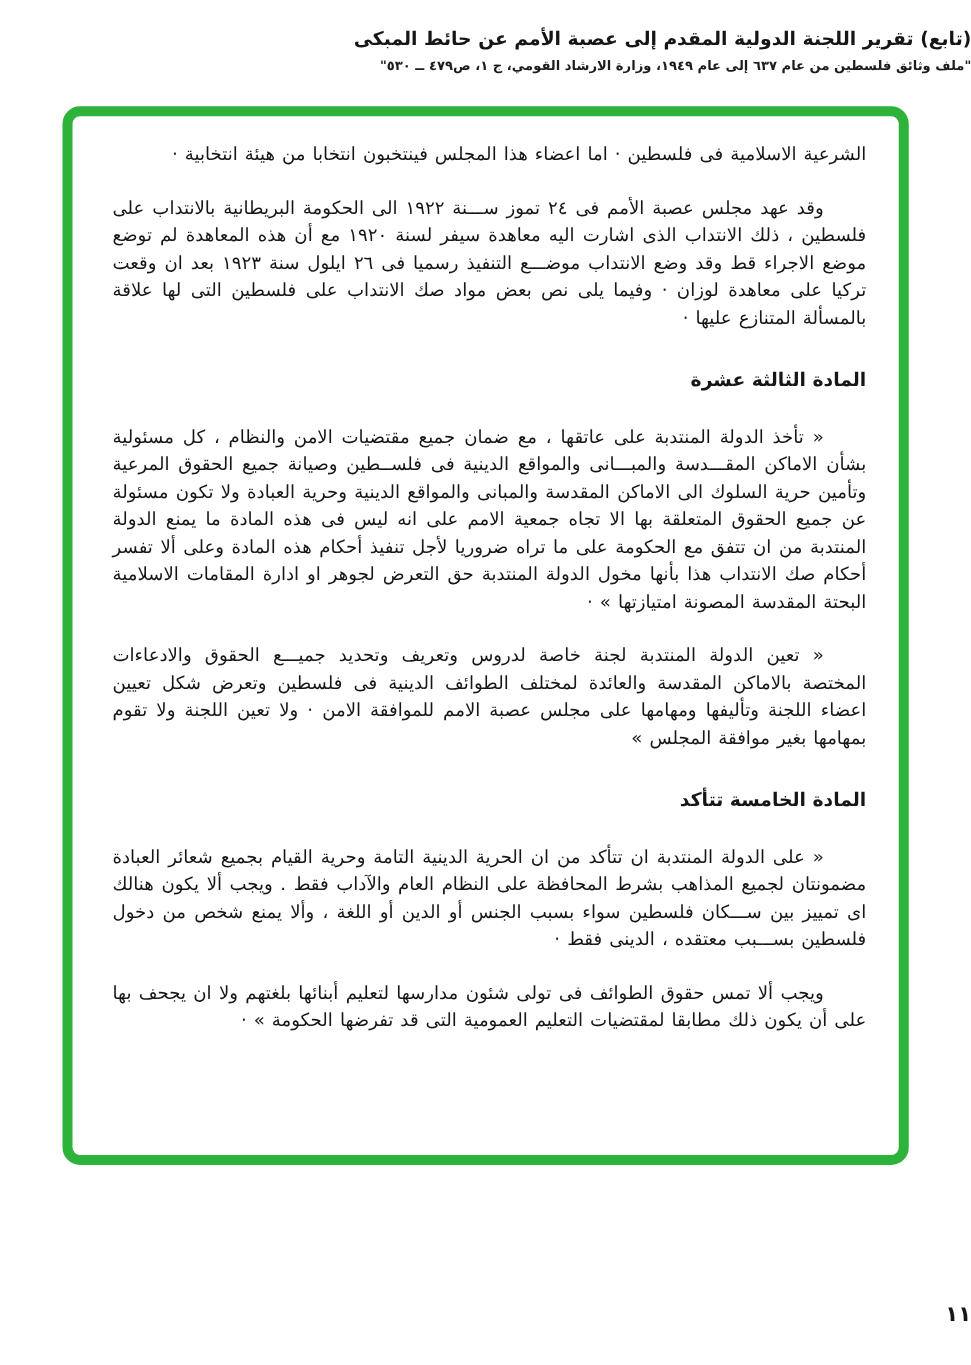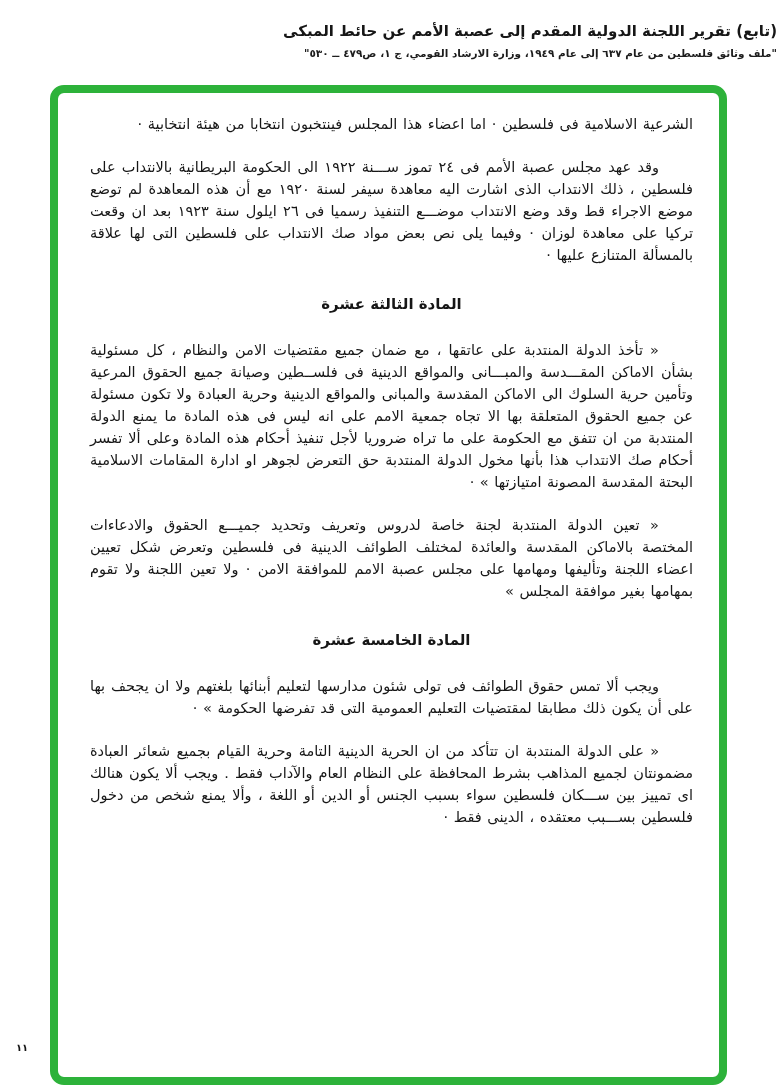--- a/index.html
+++ b/index.html
@@ -23,21 +23,21 @@
   .doc-title{
     font-size:15px;font-weight:bold;
     letter-spacing:0;line-height:22px;
   }
   .doc-source{
     font-size:10.5px;font-weight:bold;
     margin-top:5px;color:#1c1c1c;
   }
   .green-box{
     position:absolute;left:50px;top:85px;
-    width:677px;height:1000px;
+    width:677px;height:847px;
     border:8px solid var(--green);
     border-radius:14px;
     box-sizing:border-box;
     background:transparent;
   }
   .content{
     direction:rtl;
     text-align:justify;
     padding:20px 26px 0 32px;
     font-size:14.5px;
@@ -47,49 +47,49 @@
     height:100%;
     box-sizing:border-box;
   }
   .content p{
     margin:0 0 21px 0;
     text-indent:34px;
     word-spacing:1px;
   }
   .content p.no-indent{text-indent:0;}
   .content h3{
-    text-align:center;
+    text-align:right;
     font-size:15px;
     font-weight:bold;
     margin:27px 0 24px 0;
   }
   .page-number{
     position:absolute;
-    left:16px;right:0;
+    left:0;right:0;
     top:1042px;
-    text-align:left;
-    font-size:10px;
+    text-align:right;
+    font-size:17px;
     font-weight:bold;
     direction:rtl;
   }
 </style>
 </head>
 <body>
 
 <header class="page-header">
   <div class="doc-title">(تابع) تقرير اللجنة الدولية المقدم إلى عصبة الأمم عن حائط المبكى</div>
   <div class="doc-source">"ملف وثائق فلسطين من عام ٦٣٧ إلى عام ١٩٤٩، وزارة الارشاد القومي، ج ١، ص٤٧٩ ــ ٥٣٠"</div>
 </header>
 
 <div class="green-box">
   <div class="content">
     <p class="no-indent">الشرعية الاسلامية فى فلسطين · اما اعضاء هذا المجلس فينتخبون انتخابا من هيئة انتخابية ·</p>
     <p>وقد عهد مجلس عصبة الأمم فى ٢٤ تموز ســـنة ١٩٢٢ الى الحكومة البريطانية بالانتداب على فلسطين ، ذلك الانتداب الذى اشارت اليه معاهدة سيفر لسنة ١٩٢٠ مع أن هذه المعاهدة لم توضع موضع الاجراء قط وقد وضع الانتداب موضـــع التنفيذ رسميا فى ٢٦ ايلول سنة ١٩٢٣ بعد ان وقعت تركيا على معاهدة لوزان · وفيما يلى نص بعض مواد صك الانتداب على فلسطين التى لها علاقة بالمسألة المتنازع عليها ·</p>
     <h3>المادة الثالثة عشرة</h3>
     <p>« تأخذ الدولة المنتدبة على عاتقها ، مع ضمان جميع مقتضيات الامن والنظام ، كل مسئولية بشأن الاماكن المقـــدسة والمبـــانى والمواقع الدينية فى فلســطين وصيانة جميع الحقوق المرعية وتأمين حرية السلوك الى الاماكن المقدسة والمبانى والمواقع الدينية وحرية العبادة ولا تكون مسئولة عن جميع الحقوق المتعلقة بها الا تجاه جمعية الامم على انه ليس فى هذه المادة ما يمنع الدولة المنتدبة من ان تتفق مع الحكومة على ما تراه ضروريا لأجل تنفيذ أحكام هذه المادة وعلى ألا تفسر أحكام صك الانتداب هذا بأنها مخول الدولة المنتدبة حق التعرض لجوهر او ادارة المقامات الاسلامية البحتة المقدسة المصونة امتيازتها » ·</p>
     <p>« تعين الدولة المنتدبة لجنة خاصة لدروس وتعريف وتحديد جميـــع الحقوق والادعاءات المختصة بالاماكن المقدسة والعائدة لمختلف الطوائف الدينية فى فلسطين وتعرض شكل تعيين اعضاء اللجنة وتأليفها ومهامها على مجلس عصبة الامم للموافقة الامن · ولا تعين اللجنة ولا تقوم بمهامها بغير موافقة المجلس »</p>
-    <h3>المادة الخامسة عشرة</h3>
+    <h3>المادة الخامسة تتأكد</h3>
+    <p>« على الدولة المنتدبة ان تتأكد من ان الحرية الدينية التامة وحرية القيام بجميع شعائر العبادة مضمونتان لجميع المذاهب بشرط المحافظة على النظام العام والآداب فقط . ويجب ألا يكون هنالك اى تمييز بين ســـكان فلسطين سواء بسبب الجنس أو الدين أو اللغة ، وألا يمنع شخص من دخول فلسطين بســـبب معتقده ، الدينى فقط ·</p>
     <p>ويجب ألا تمس حقوق الطوائف فى تولى شئون مدارسها لتعليم أبنائها بلغتهم ولا ان يجحف بها على أن يكون ذلك مطابقا لمقتضيات التعليم العمومية التى قد تفرضها الحكومة » ·</p>
-    <p>« على الدولة المنتدبة ان تتأكد من ان الحرية الدينية التامة وحرية القيام بجميع شعائر العبادة مضمونتان لجميع المذاهب بشرط المحافظة على النظام العام والآداب فقط . ويجب ألا يكون هنالك اى تمييز بين ســـكان فلسطين سواء بسبب الجنس أو الدين أو اللغة ، وألا يمنع شخص من دخول فلسطين بســـبب معتقده ، الدينى فقط ·</p>
   </div>
 </div>
 
 <div class="page-number">١١</div>
 
 </body></html>

